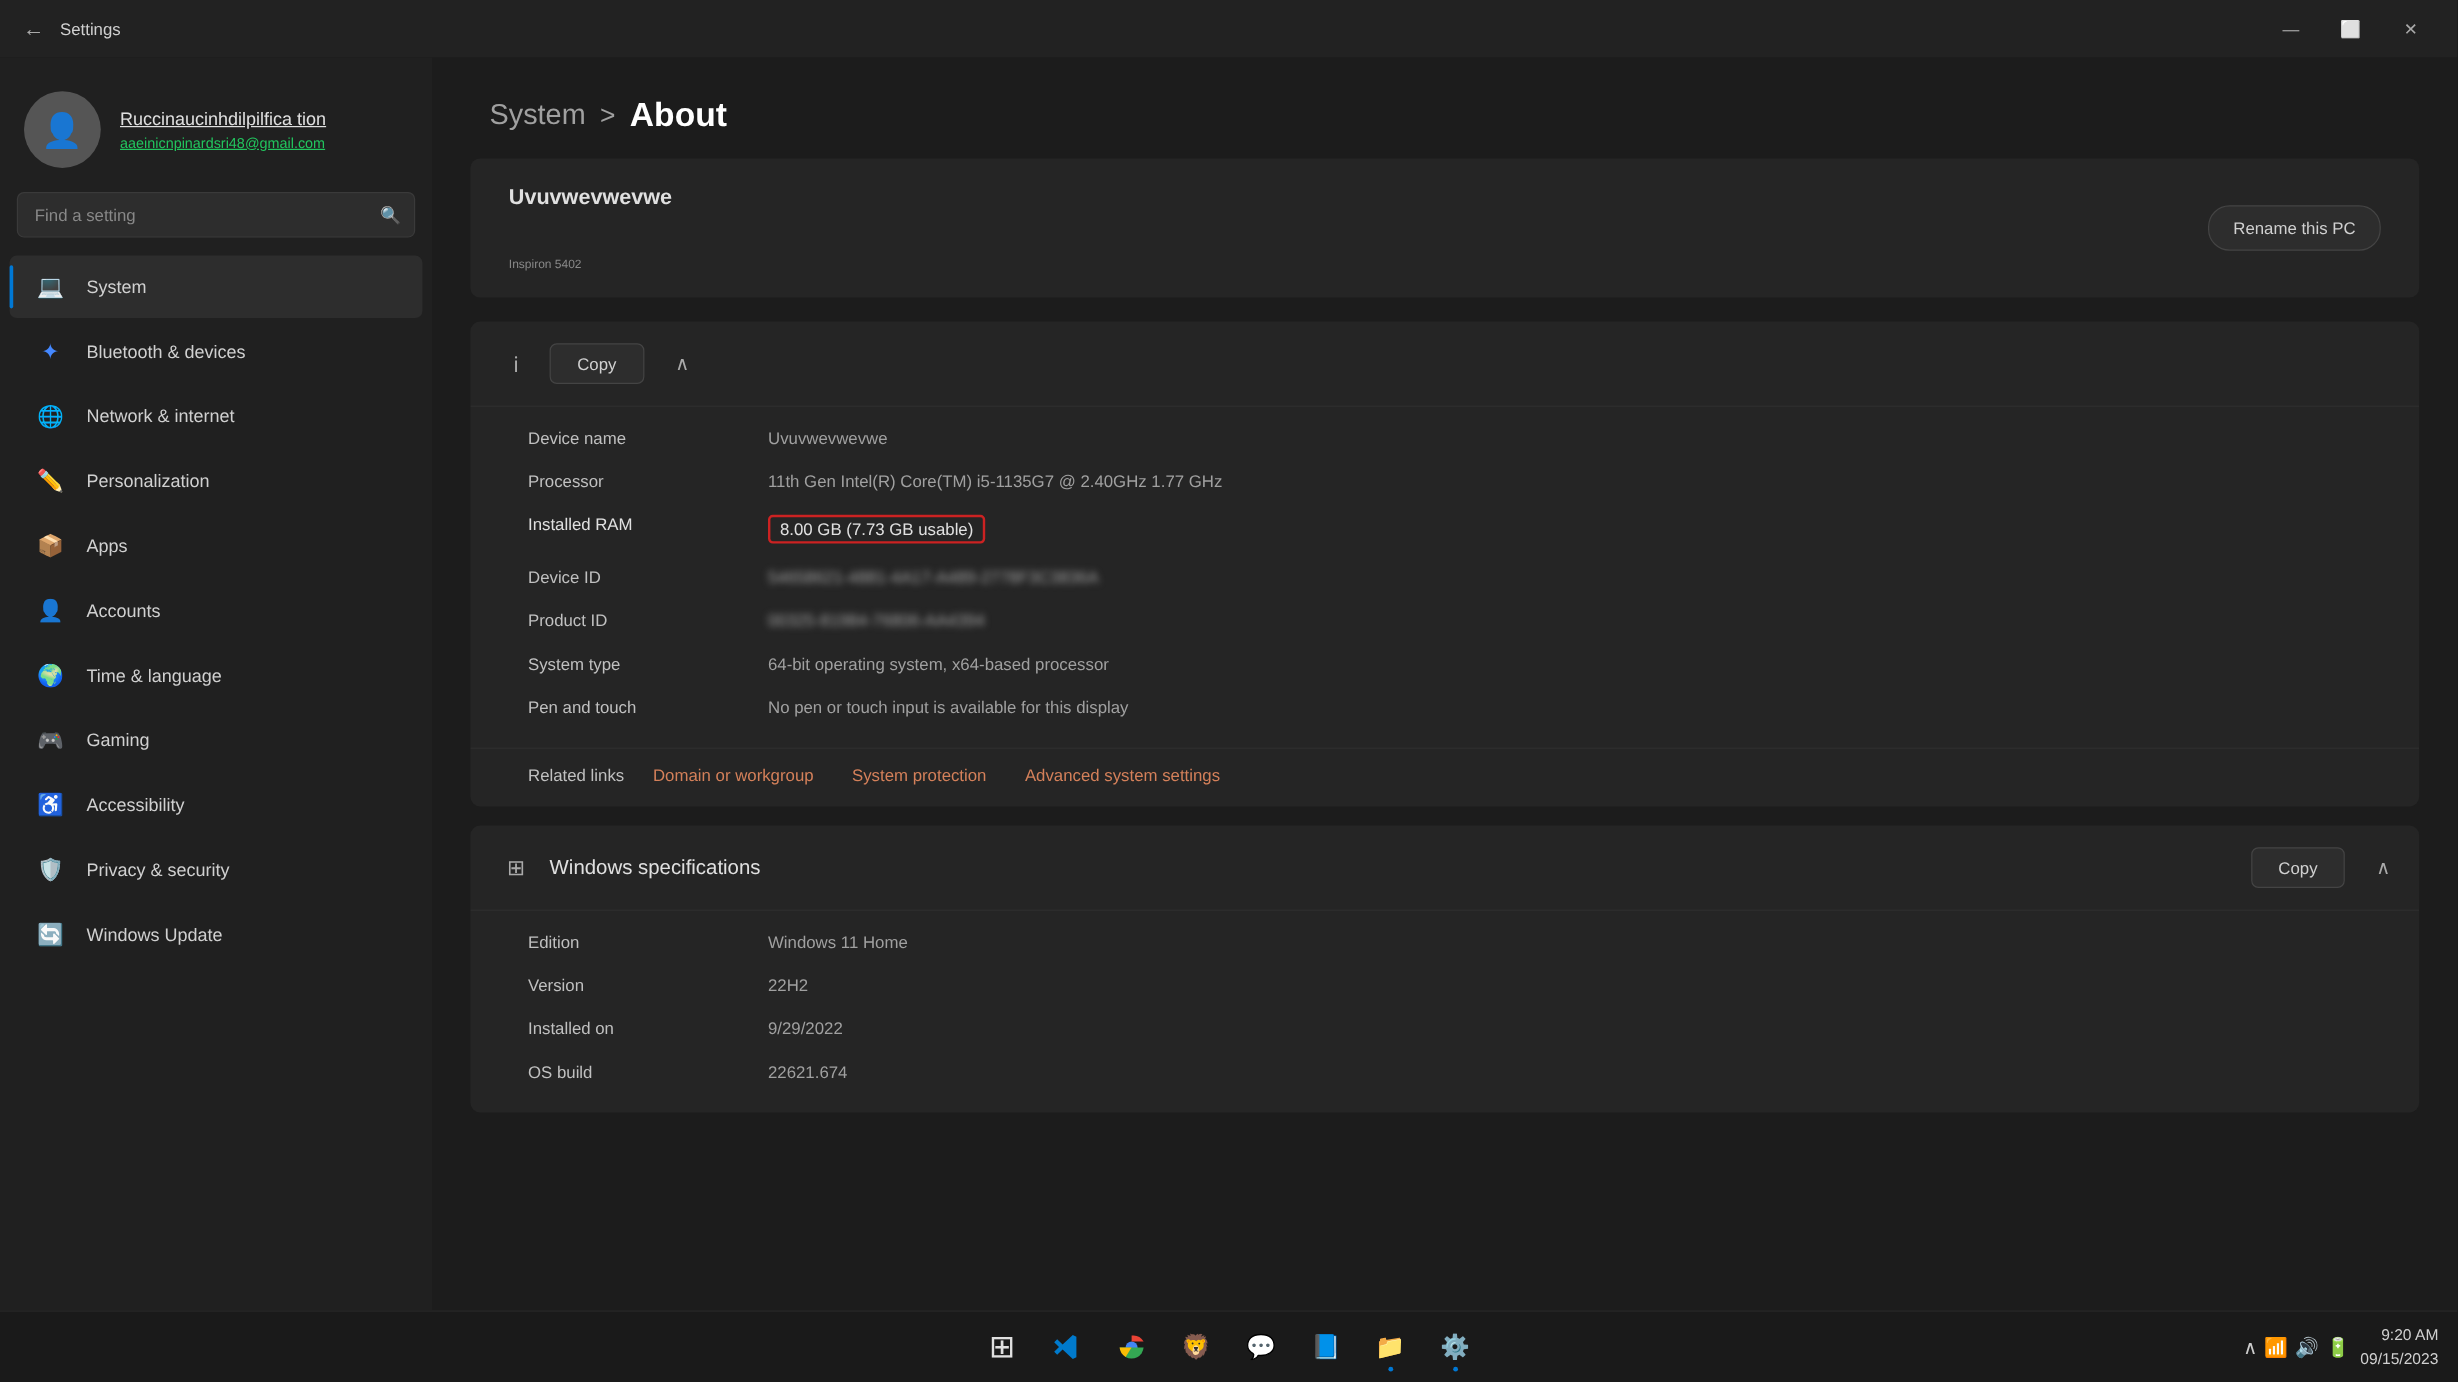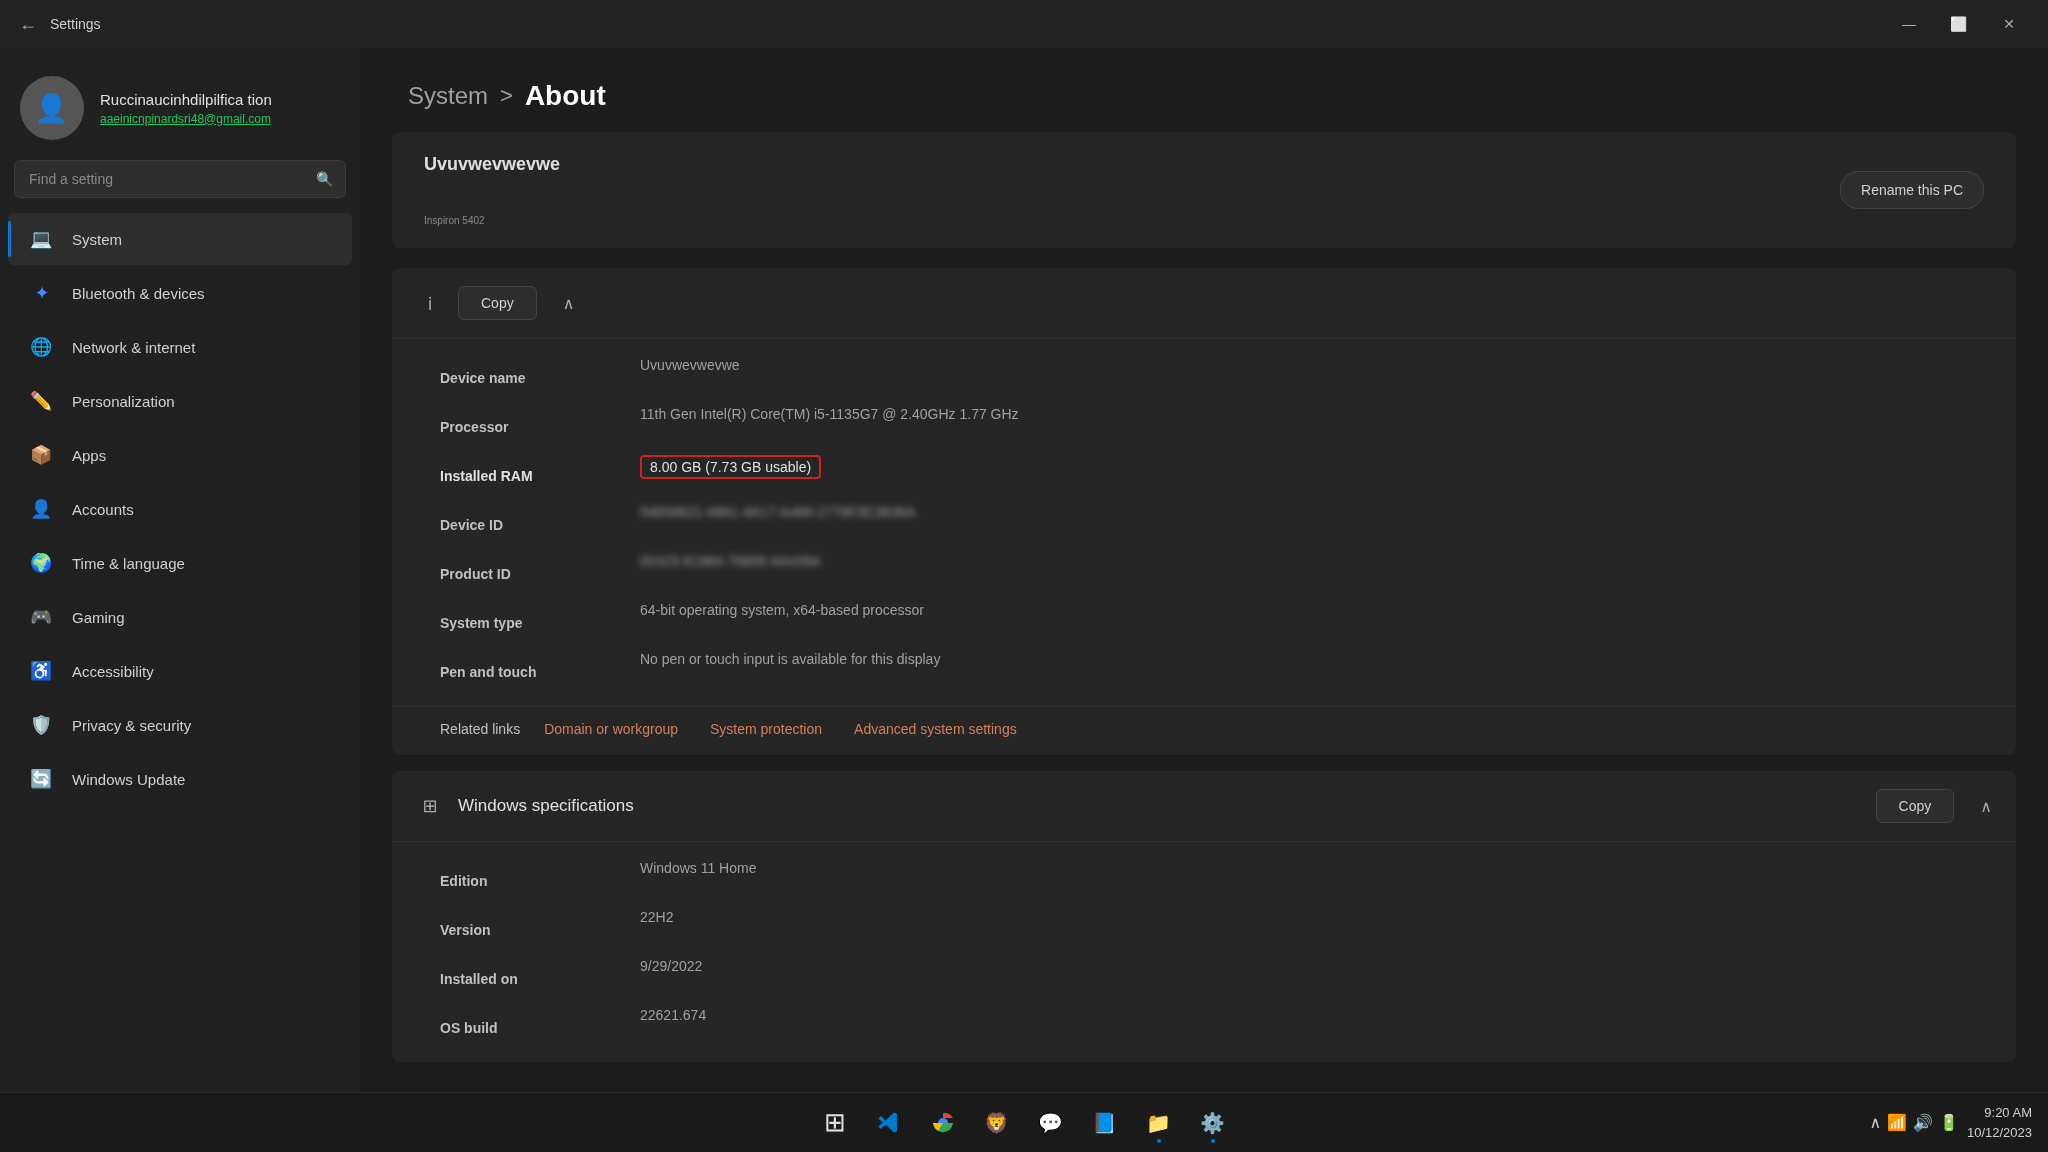--- a/index.html
+++ b/index.html
@@ -71,21 +71,21 @@
     }
     .avatar {
       width: 64px; height: 64px;
       border-radius: 50%;
       background: #555;
       flex-shrink: 0;
       display: flex; align-items: center; justify-content: center;
       font-size: 28px; color: #aaa;
     }
     .user-info { display: flex; flex-direction: column; gap: 4px; }
-    .user-name { font-size: 15px; font-weight: 500; color: #e0e0e0; }
+    .user-name { font-size: 15px; font-weight: 500; color: #e0e0e0; text-decoration: underline; }
     .user-email { font-size: 12px; color: #22c55e; text-decoration: underline; }
 
     
     .search-bar {
       margin: 0 14px 14px 14px;
       position: relative;
     }
     .search-input {
       width: 100%;
       background: #2d2d2d;
@@ -250,23 +250,22 @@
     .spec-rows { padding: 8px 24px 16px 48px; }
     .spec-row {
       display: flex;
       padding: 10px 0;
       font-size: 14px;
       align-items: flex-start;
     }
     .spec-label {
       width: 200px;
       color: #c0c0c0;
-      font-weight: 700;
+      font-weight: 400;
       flex-shrink: 0;
-      margin-top: 13px;
     }
     .spec-value {
       color: #a0a0a0;
       flex: 1;
     }
     .spec-row.highlighted {
       background: transparent;
     }
     .spec-row.highlighted .spec-label,
     .spec-row.highlighted .spec-value {
@@ -558,16 +557,16 @@
   </div>
   <div class="taskbar-right">
     <div class="taskbar-sys-icons">
       <span>∧</span>
       <span>📶</span>
       <span>🔊</span>
       <span>🔋</span>
     </div>
     <div class="taskbar-time">
       <div>9:20 AM</div>
-      <div>10/12/2023</div>
+      <div>09/15/2023</div>
     </div>
   </div>
 </div>
 
 </body></html>

